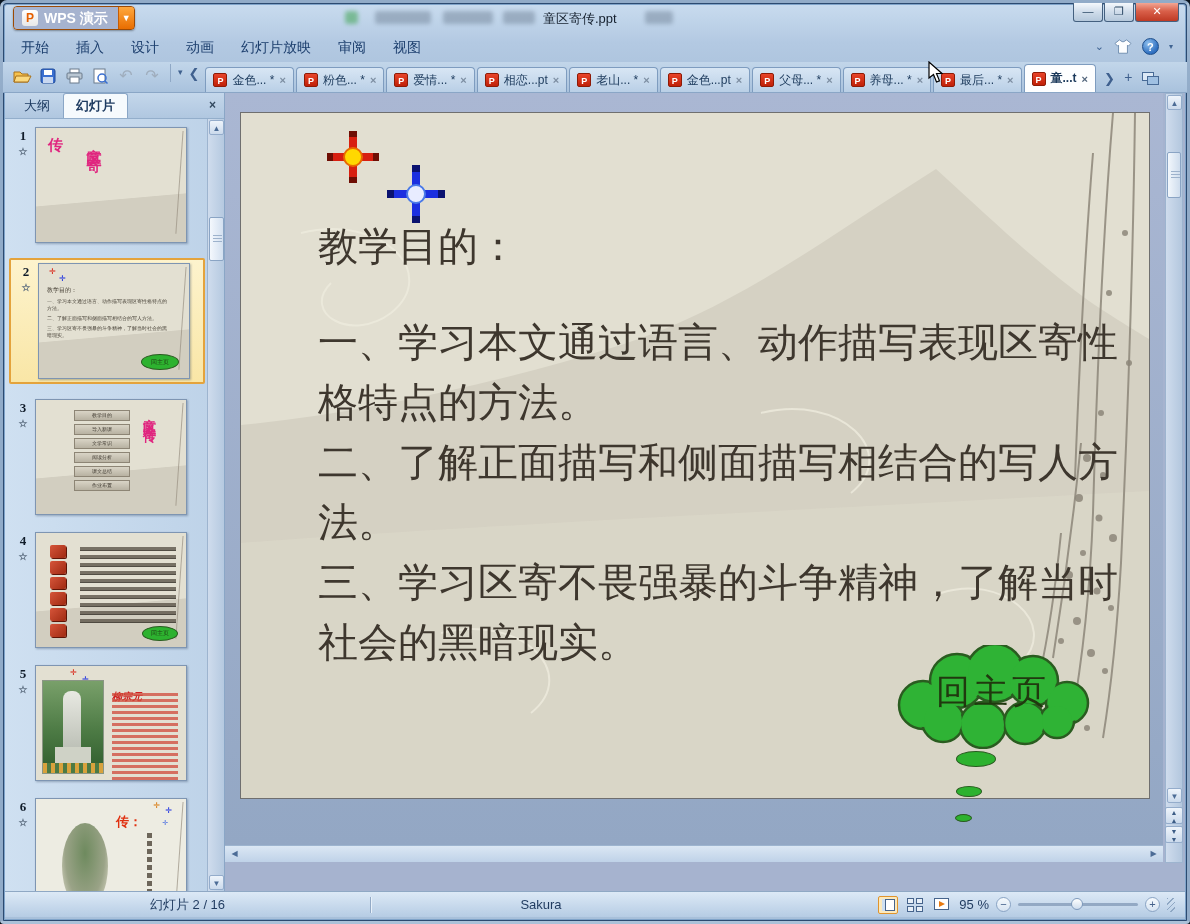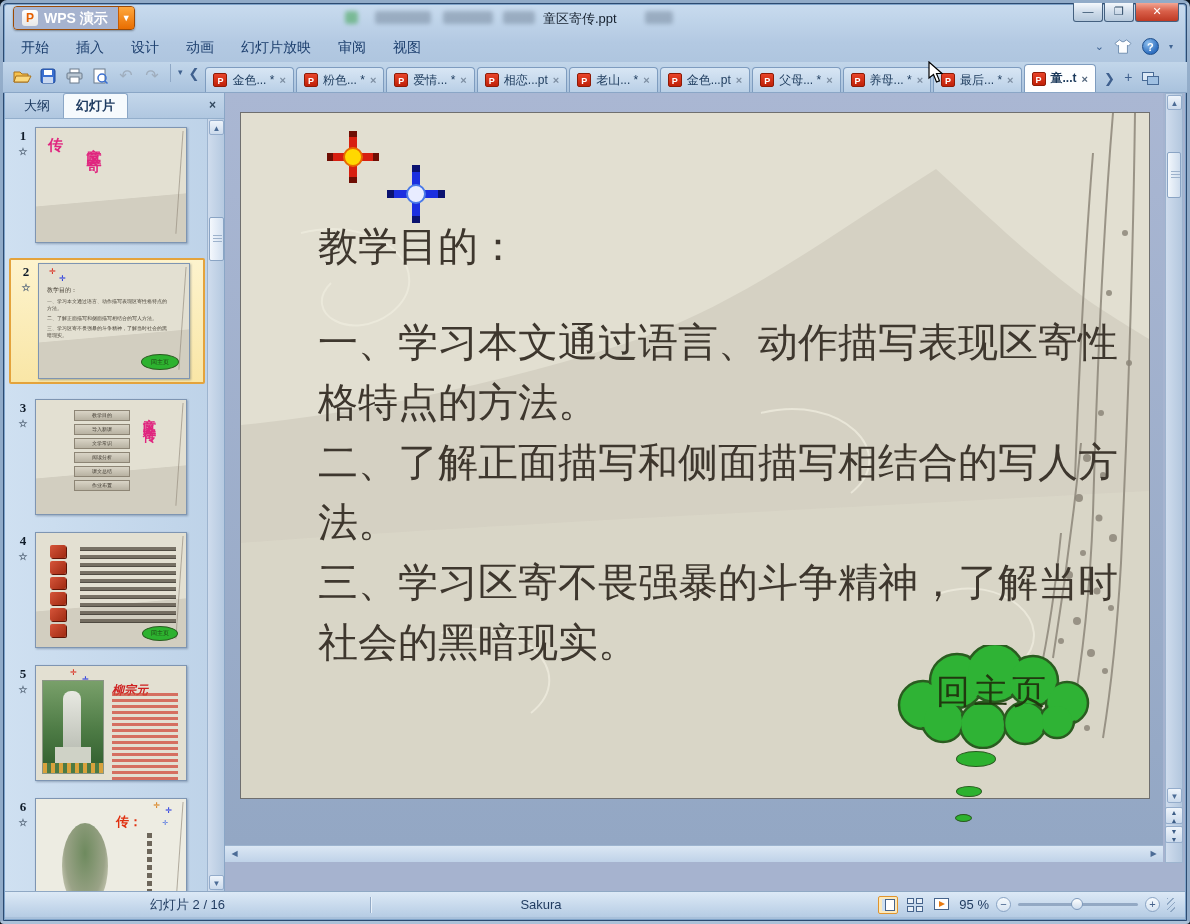--- a/index.html
+++ b/index.html
@@ -91,21 +91,21 @@
   .t3-stack { position:absolute; left:38px; top:10px; }
   .t3-side { position:absolute; right:28px; top:8px; font-size:13px; }
   .t4-red { position:absolute; left:14px; top:12px; width:16px; height:92px; display:flex; flex-direction:column; gap:3px; }
   .t4-red i { flex:1; background:linear-gradient(135deg,#d6553a,#a02a12); border-radius:2px; box-shadow:1px 1px 0 #5f1406; }
   .t4-lines { position:absolute; left:44px; top:14px; width:96px; }
   .t4-lines i { display:block; height:4px; margin-bottom:4px; background:#5d564a; opacity:.8; border-bottom:1px solid #2f2a22; }
   .t5-photo { position:absolute; left:6px; top:14px; width:62px; height:94px; border:1px solid #8a9684; background:linear-gradient(#79a06a,#4c7a44 55%,#2f5c2c); overflow:hidden; }
   .t5-statue { position:absolute; left:20px; top:10px; width:18px; height:64px; background:linear-gradient(#e8e9e2,#b8bcb2); border-radius:8px 8px 2px 2px; }
   .t5-base { position:absolute; left:12px; top:66px; width:36px; height:22px; background:#cfd2c6; }
   .t5-flowers { position:absolute; left:0; bottom:0; width:100%; height:10px; background:repeating-linear-gradient(90deg,#d8a23c 0 4px,#4c7a44 4px 8px); }
-  .t5-name { position:absolute; left:76px; top:16px; font-size:12px; color:#cf2020; font-style:italic; font-weight:bold; font-family:"Liberation Serif",serif;text-align:center; }
+  .t5-name { position:absolute; left:76px; top:24px; font-size:10px; color:#cf2020; font-style:italic; font-weight:bold; font-family:"Liberation Serif",serif;text-align:center; }
   .t5-lines { position:absolute; left:76px; top:27px; width:66px; }
   .t5-lines i { display:block; height:3px; margin-bottom:3px; background:#d04a3a; opacity:.75; }
   .t6-oval { position:absolute; left:26px; top:24px; width:46px; height:86px; border-radius:50%; background:radial-gradient(ellipse at 50% 35%, #6e8a5e, #9aa387 60%, #d8d5c4 90%); }
   .t6-label { position:absolute; right:44px; top:14px; color:#e03010; font-size:13px; font-weight:bold; font-family:"Liberation Serif",serif; }
   .t6-vlines { position:absolute; right:34px; top:34px; width:5px; height:70px; background:repeating-linear-gradient(#6d665a 0 5px, transparent 5px 8px); }
   
   .pscroll { position:absolute; right:0; top:0; bottom:0; width:17px; background:linear-gradient(90deg,#cfdced,#b5c9e0); border-left:1px solid #9db4cf; }
   .sbtn { position:absolute; left:1px; width:15px; height:15px; color:#4c6directional; color:#4c6c96; font-size:8px; text-align:center; line-height:15px; background:linear-gradient(#eef4fb,#cbdaec); border:1px solid #94accb; border-radius:2px; }
   .pthumb { position:absolute; left:1px; top:98px; width:15px; height:44px; background:linear-gradient(90deg,#f4f8fd,#d3e0f0); border:1px solid #8aa4c4; border-radius:2px; }
   .grip { position:absolute; left:3px; top:50%; width:9px; height:8px; margin-top:-4px;

